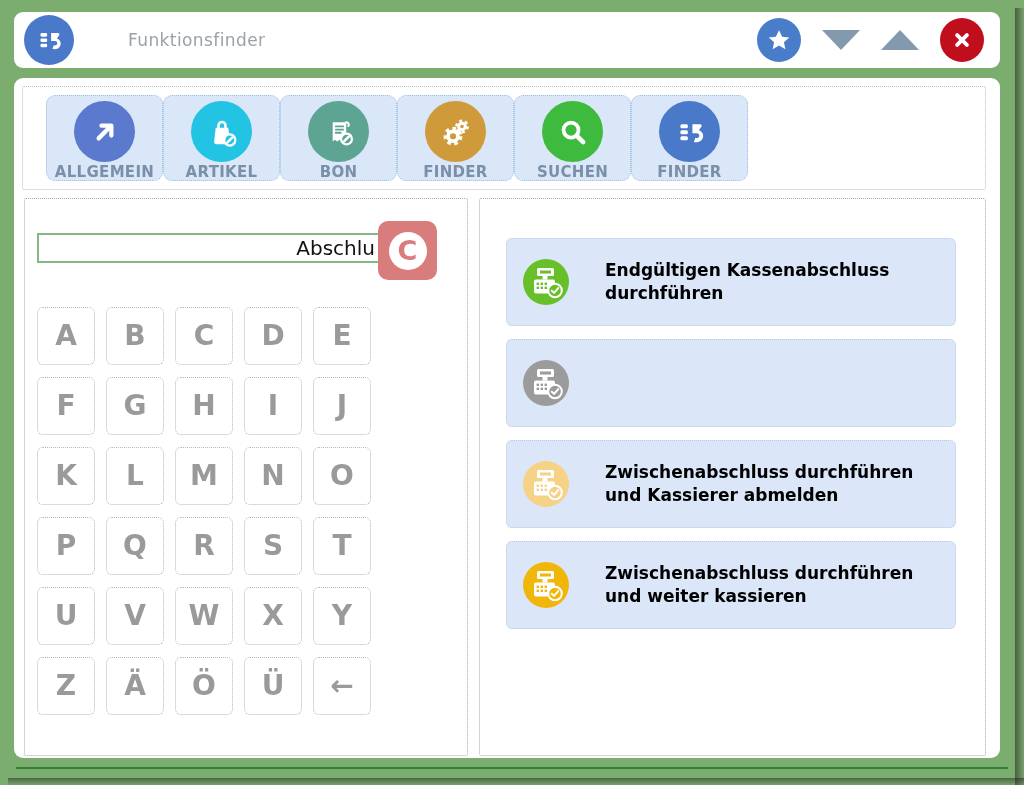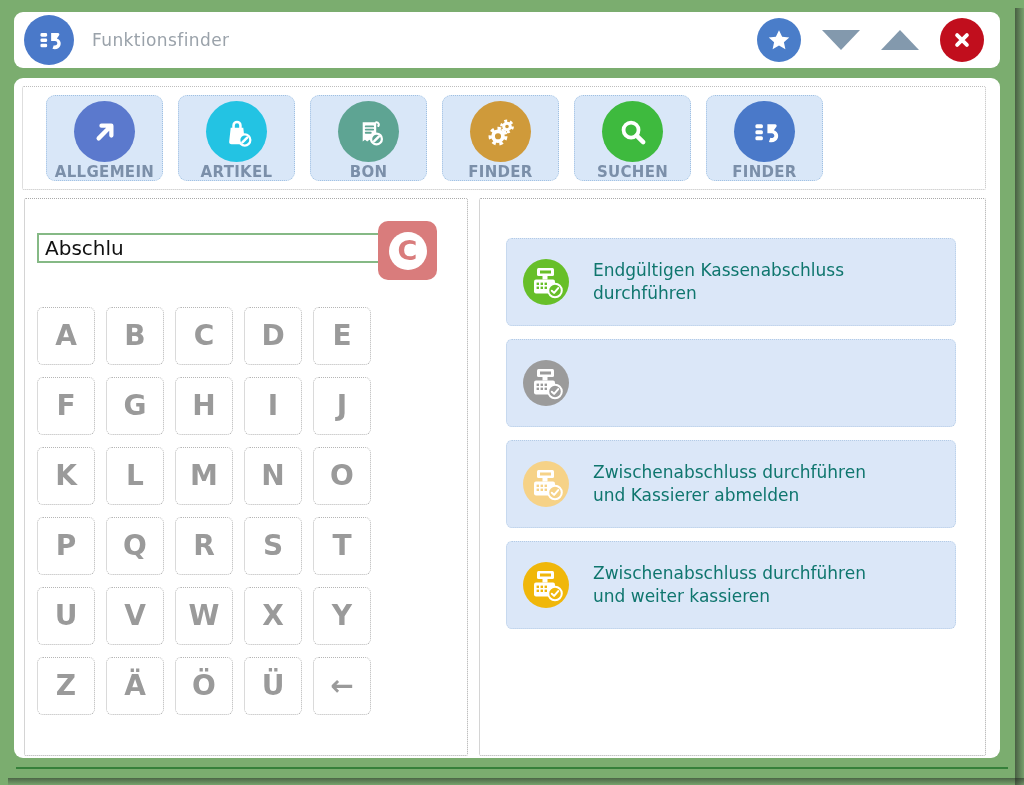--- a/index.html
+++ b/index.html
@@ -7,21 +7,21 @@
     width:1024px;height:785px;position:relative;overflow:hidden;
     background:#7bad6f;
     font-family:"DejaVu Sans","Liberation Sans",sans-serif;
     -webkit-font-smoothing:antialiased;
   }
   button{font-family:inherit;cursor:pointer;}
 
   
   .titlebar{
     position:absolute;left:14px;top:12px;width:986px;height:56px;
-    background:#fff;border-radius:9px;display:flex;align-items:center;
+    background:#fff;border-radius:9px;display:flex;align-items:center;gap:36px;
   }
   .logo-circle{
     width:50px;height:50px;border-radius:50%;background:#4a79c9;
     margin-left:10px;display:flex;align-items:center;justify-content:center;flex:0 0 auto;
   }
   .win-title{margin-left:18px;font-size:17px;color:#9aa2aa;letter-spacing:.4px;flex:1 1 auto;}
   .tb-actions{display:flex;align-items:center;gap:21px;margin-right:16px;}
   .circle-btn{width:44px;height:44px;border-radius:50%;border:none;padding:0;
     display:flex;align-items:center;justify-content:center;}
   .circle-btn.blue{background:#4a7dc9;}
@@ -32,21 +32,21 @@
   .tri.up{border-bottom:20px solid #8399ad;border-top:none;}
 
   
   .main{
     position:absolute;left:14px;top:78px;width:986px;height:680px;
     background:#fff;border-radius:9px;
   }
   .toolbar{
     position:absolute;left:8px;top:8px;width:964px;height:104px;
     border:1px dotted #bdbdbd;border-radius:2px;
-    display:flex;align-items:center;gap:15px;padding-left:23px;box-sizing:border-box;
+    display:flex;align-items:center;padding-left:23px;box-sizing:border-box;
   }
   .tab{
     width:117px;height:86px;background:#d9e7f8;border:1px dotted #9fc0e2;border-radius:9px;
     display:flex;flex-direction:column;align-items:center;justify-content:flex-start;
     padding:0;box-sizing:border-box;
   }
   .tab-circle{
     width:61px;height:61px;border-radius:50%;margin-top:5px;
     background:var(--c,#888);color:var(--c,#888);
     display:flex;align-items:center;justify-content:center;flex:0 0 auto;
@@ -61,20 +61,21 @@
   .right-panel{
     position:absolute;left:465px;top:120px;width:507px;height:558px;
     border:1px dotted #a9a9a9;border-radius:2px;box-sizing:border-box;
   }
 
   
   .search-input{
     position:absolute;left:12px;top:34px;width:330px;height:26px;
     border:2px solid #85b985;font-size:20px;color:#111;padding:0 6px;outline:none;
     font-family:inherit;
+    text-align:right;
   }
   .clear-btn{
     position:absolute;left:353px;top:22px;width:59px;height:59px;border:none;border-radius:10px;
     background:#d97c7c;display:flex;align-items:center;justify-content:center;padding:0;
   }
   .clear-inner{
     width:38px;height:38px;border-radius:50%;background:#fff;
     display:flex;align-items:center;justify-content:center;
     font-size:27px;font-weight:bold;color:#d97c7c;line-height:1;
   }
@@ -94,21 +95,21 @@
   .results{position:absolute;left:26px;top:39px;width:450px;display:flex;flex-direction:column;gap:13px;}
   .result{
     height:88px;background:#dbe7f8;border:1px dotted #b3cbe6;border-radius:6px;
     display:flex;align-items:center;text-align:left;padding:0 0 0 16px;box-sizing:border-box;
   }
   .result-circle{
     width:46px;height:46px;border-radius:50%;flex:0 0 auto;
     background:var(--c,#888);color:var(--c,#888);
     display:flex;align-items:center;justify-content:center;
   }
-  .result-text{margin-left:24px;font-size:17px;font-weight:normal;color:#0f766e;line-height:1.35;}
+  .result-text{margin-left:36px;font-size:17px;font-weight:bold;color:#000000;line-height:1.35;}
 
   
   .bottom-line{position:absolute;left:16px;top:767px;width:992px;height:2px;background:#35803a;}
   .shadow-right{position:absolute;left:1015px;top:8px;width:9px;height:777px;
     background:linear-gradient(to right,rgba(30,30,30,.55),rgba(90,90,90,.15));}
   .shadow-bottom{position:absolute;left:8px;top:778px;width:1016px;height:7px;
     background:linear-gradient(to bottom,rgba(30,30,30,.5),rgba(90,90,90,.12));}
 </style>
 </head>
 <body>

